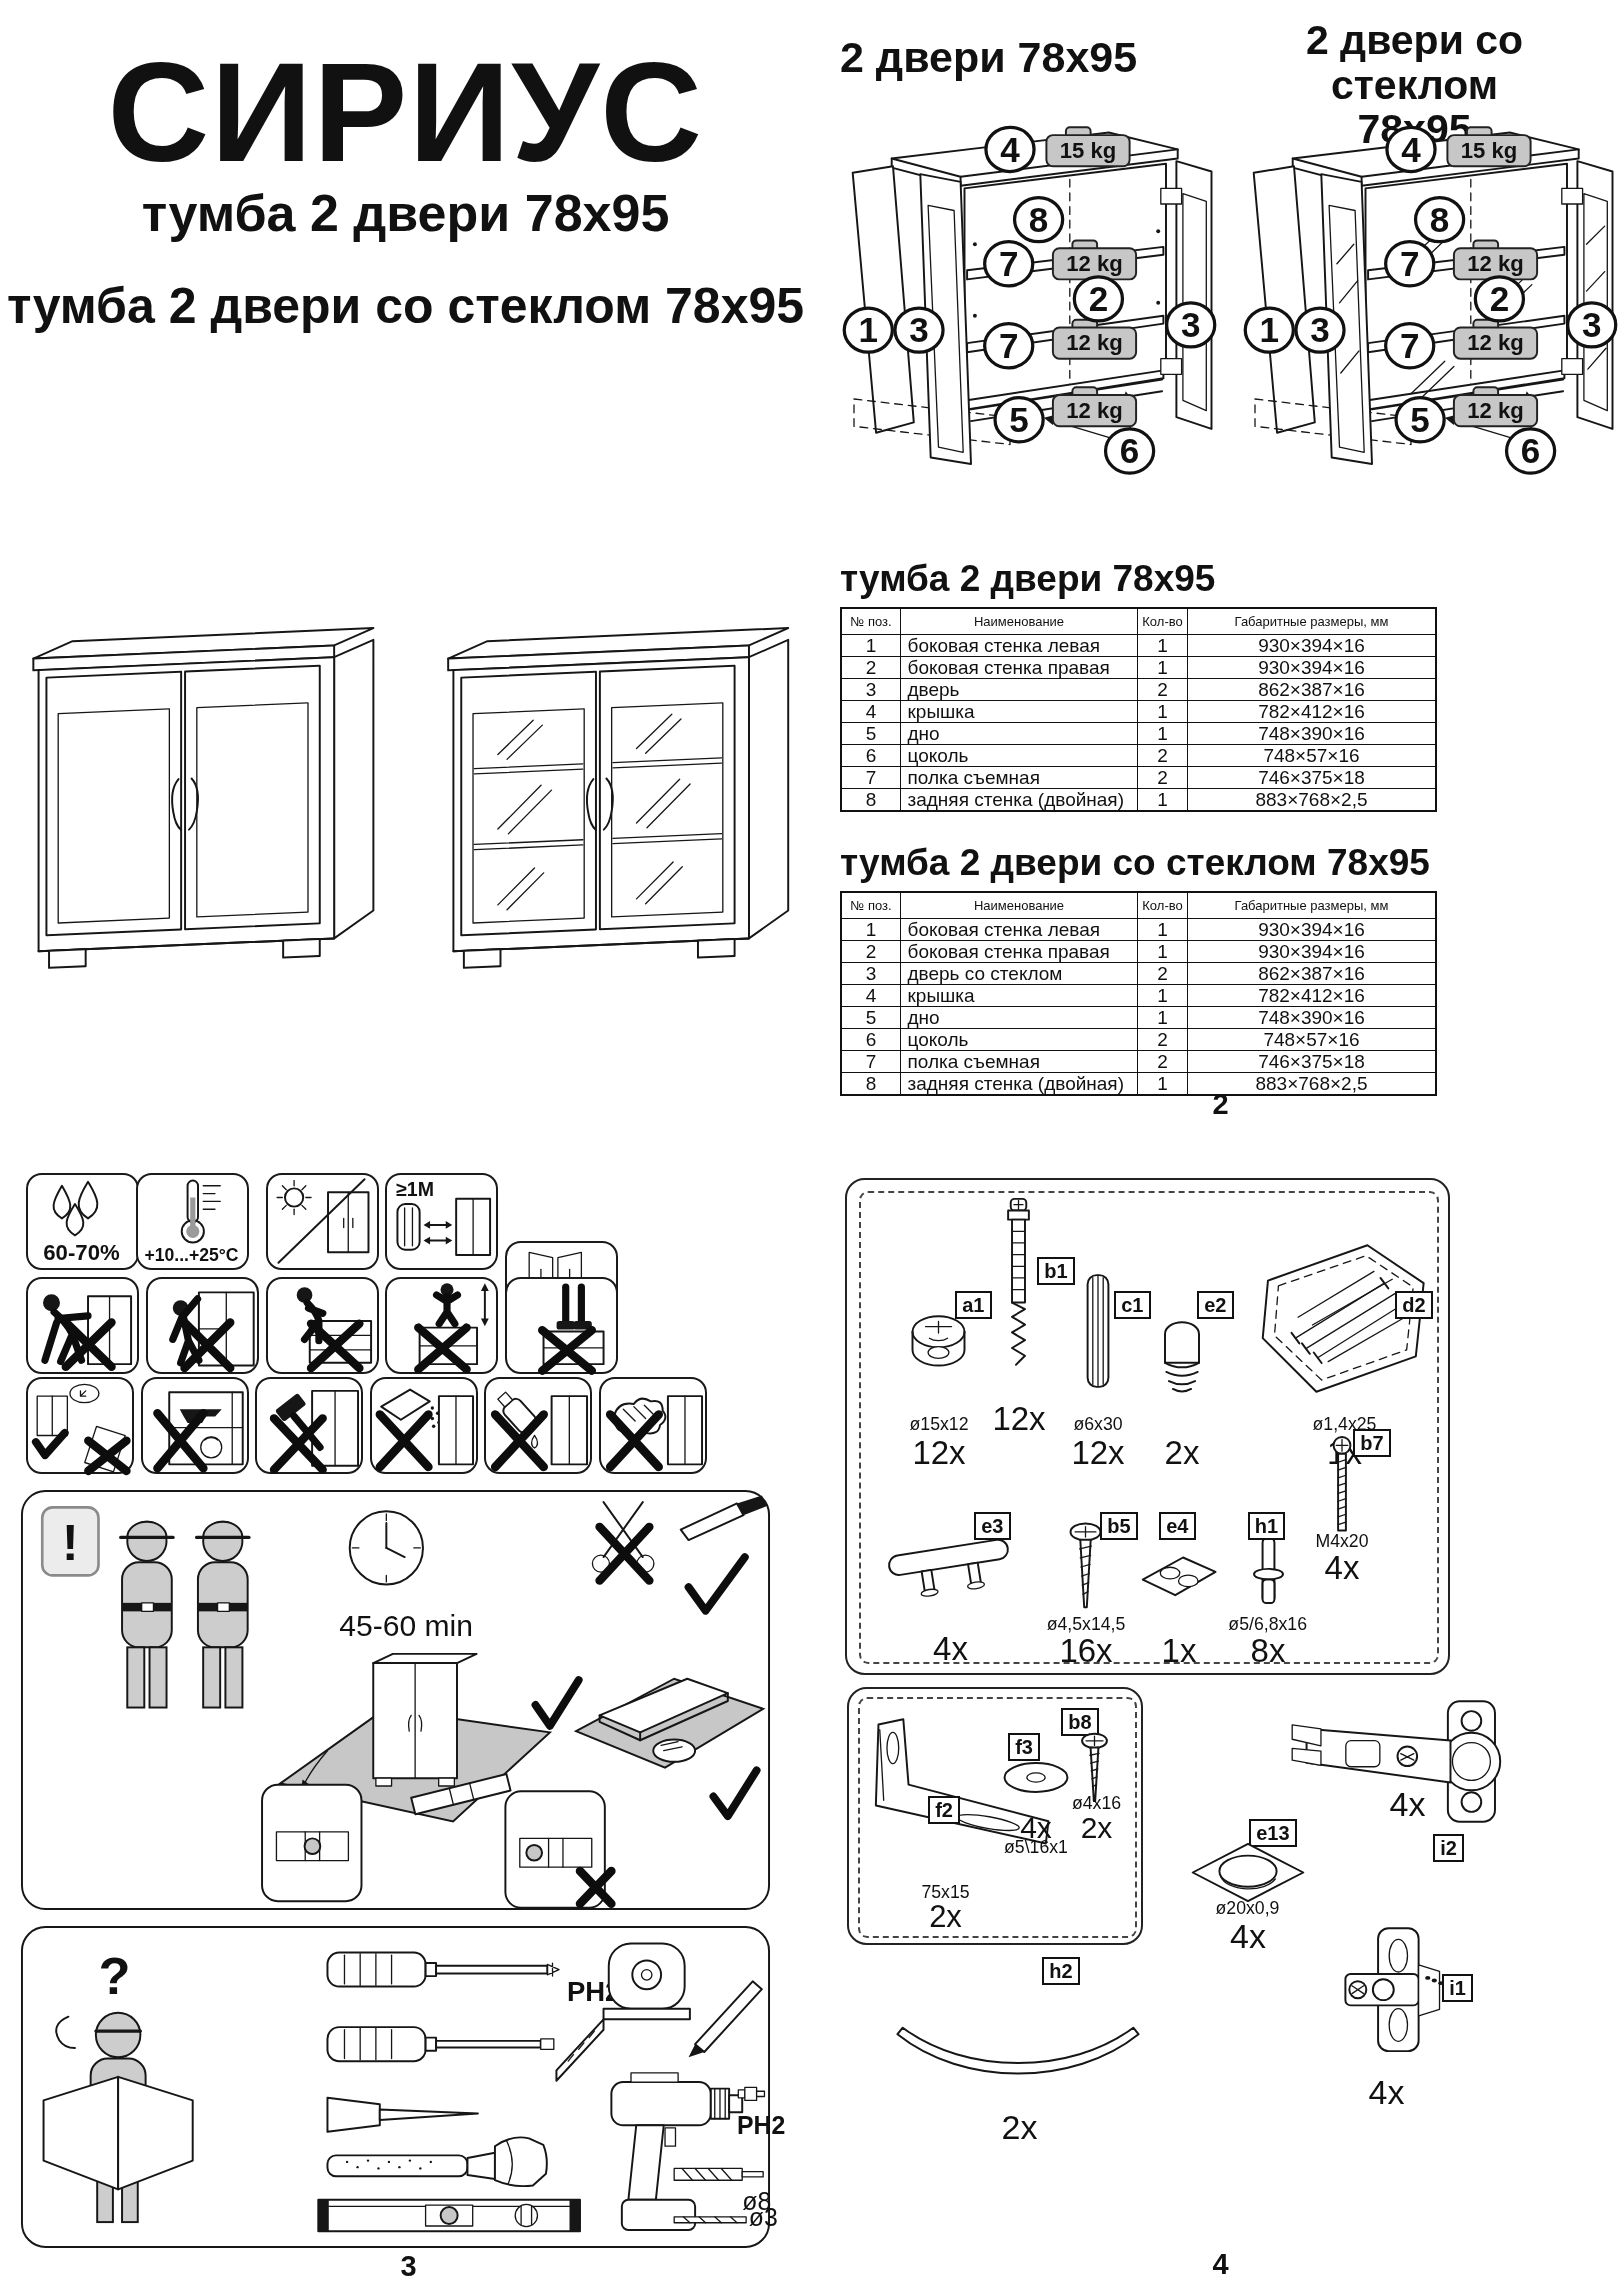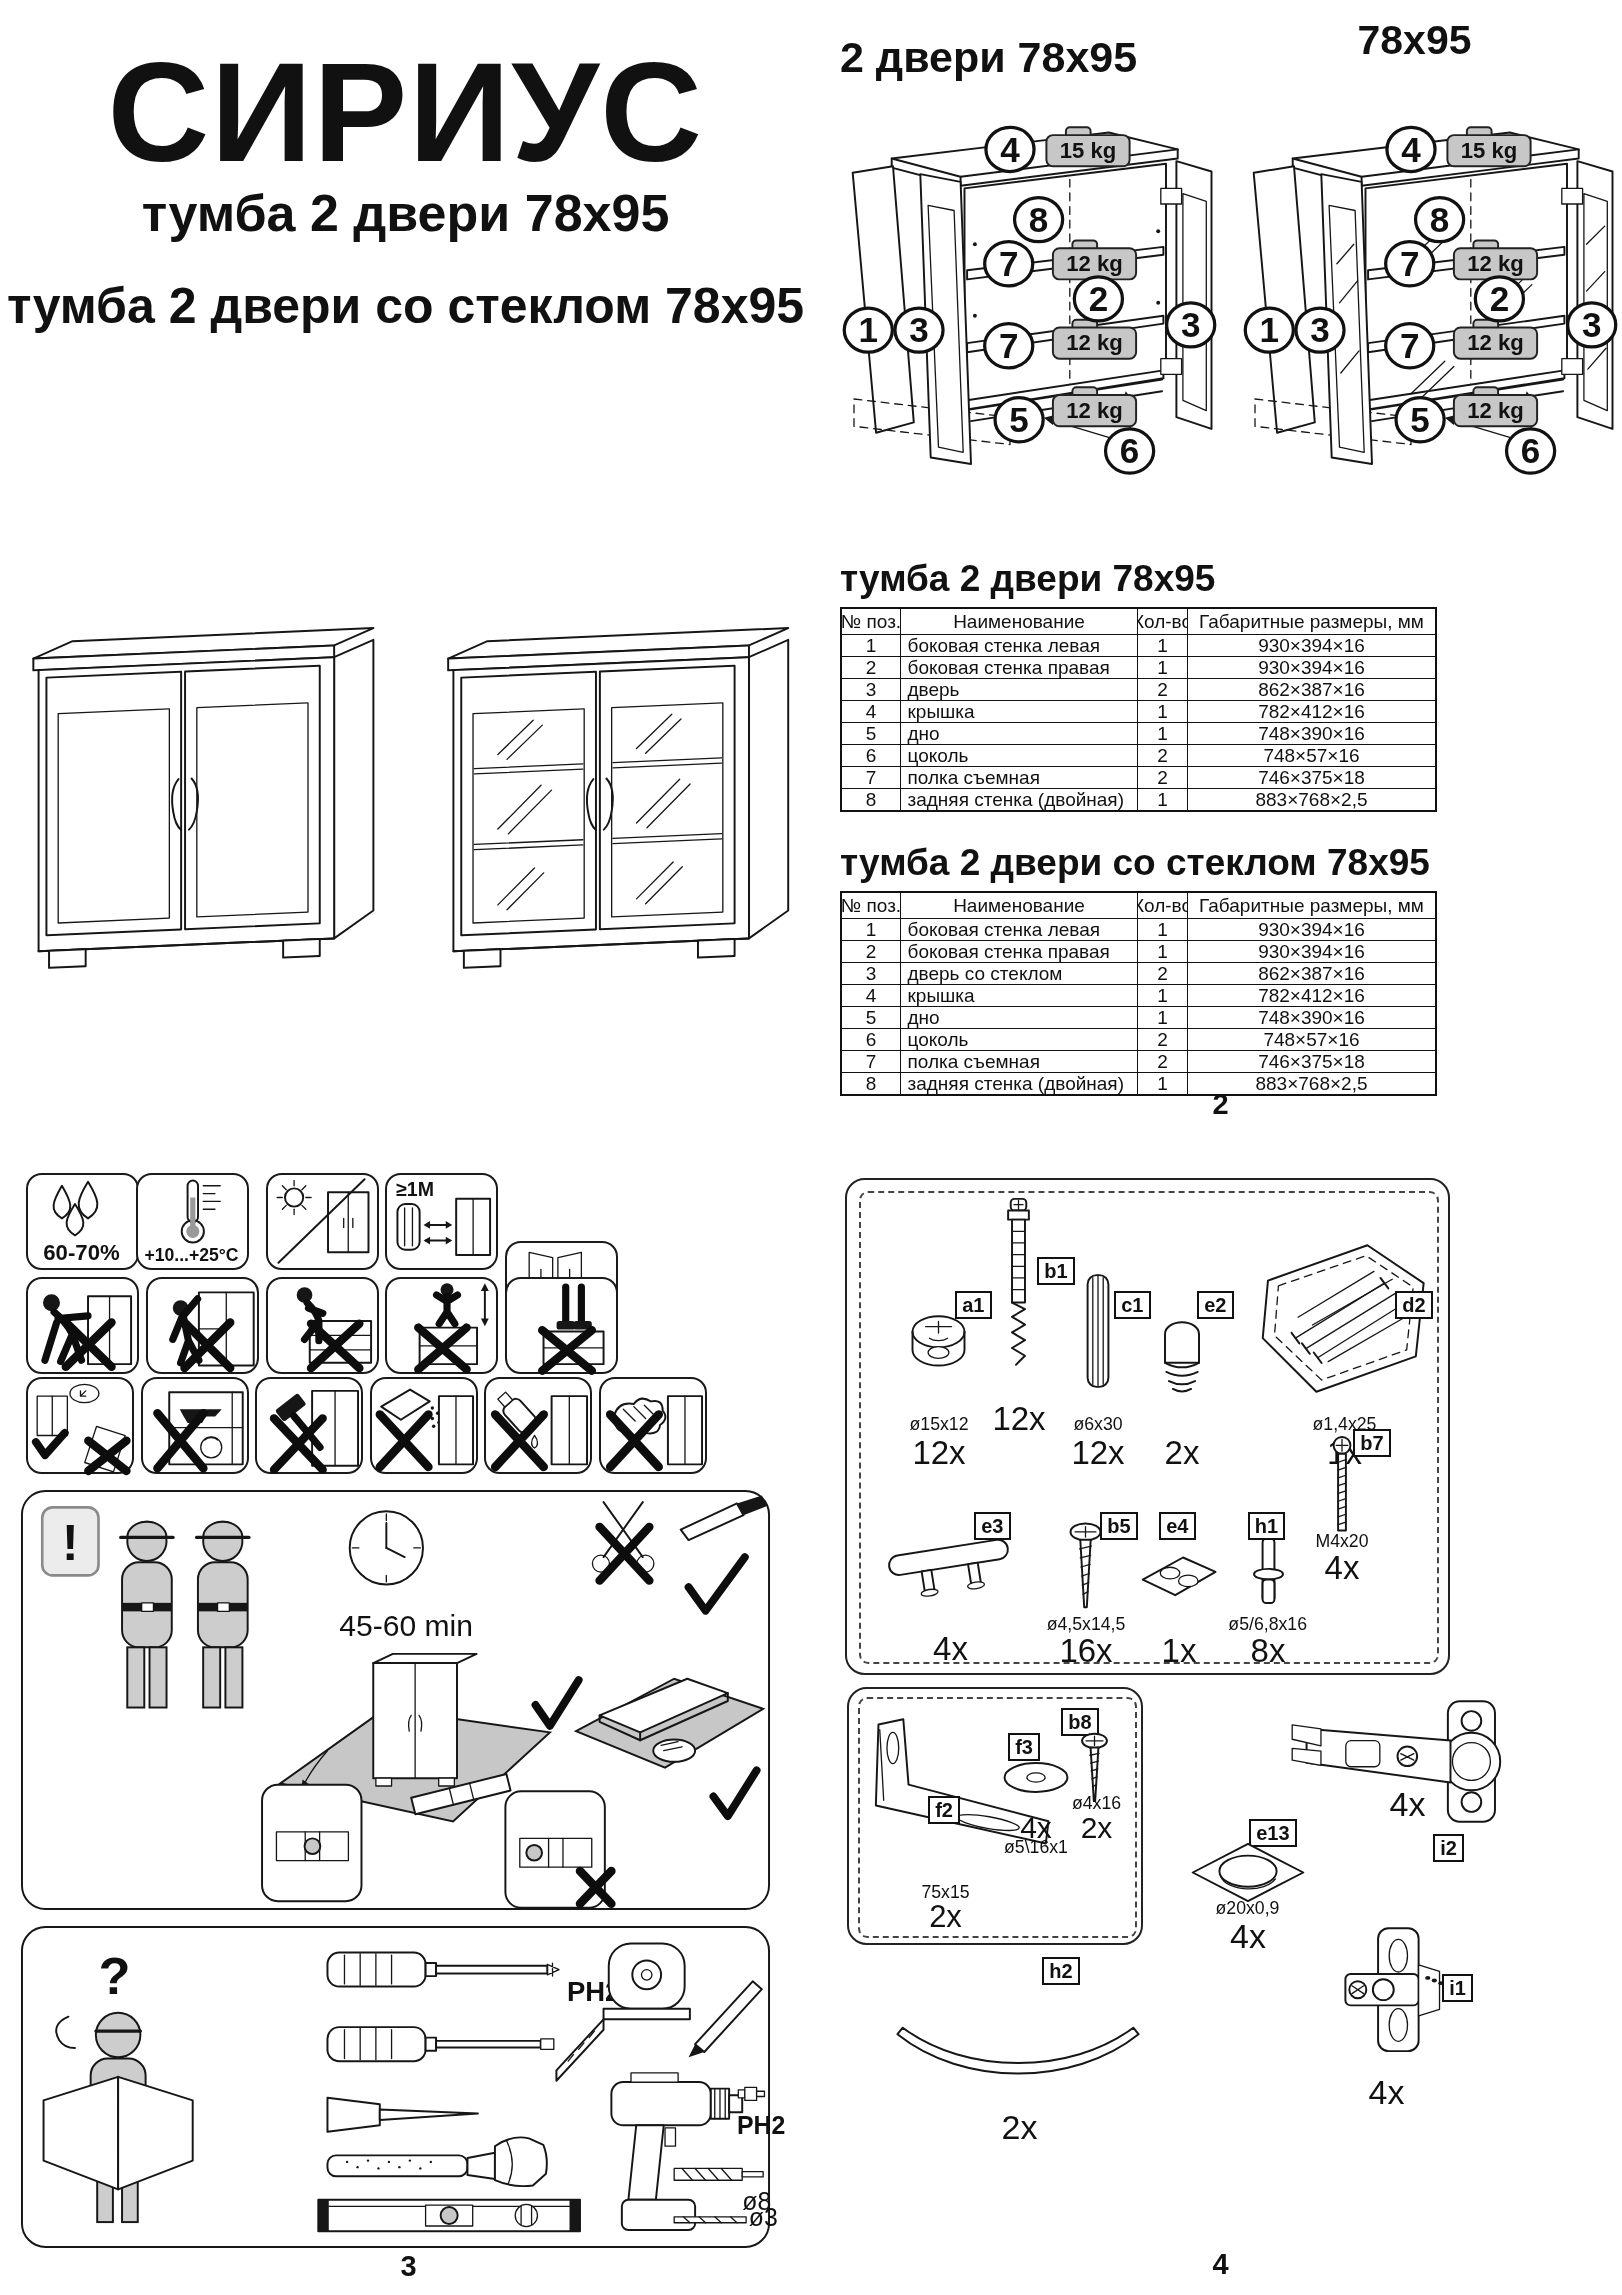--- a/index.html
+++ b/index.html
@@ -26,21 +26,21 @@
   .wtg rect{fill:#c7c7c7;stroke:#222;stroke-width:3}
   .wtg text{font:700 34px "Liberation Sans",sans-serif;text-anchor:middle;fill:#111}
   .svgtxt{font-family:"Liberation Sans",sans-serif;fill:#111}
   
   .tile{position:absolute;width:113px;height:97px;border:2.6px solid #1a1a1a;border-radius:15.7px;background:#fff;box-sizing:border-box}
   .tile3{width:108px}
   
   .tbl{display:grid;grid-template-columns:59px 237px 50px 247px;border:2px solid #111;background:#fff}
   .cell{border-right:1.3px solid #111;border-bottom:1.3px solid #111;font-size:19px;height:21px;
         display:flex;align-items:center;justify-content:center;white-space:nowrap;overflow:hidden}
-  .cell.hd{height:25px;font-size:19px}
+  .cell.hd{height:25px;font-size:13px}
   .cell.name{justify-content:flex-start;padding-left:6.5px}
   .cell:nth-child(4n){border-right:none}
   .tbl .cell:nth-last-child(-n+4){border-bottom:none}
   
   .panel{position:absolute;border:2.6px solid #222;border-radius:19.6px;background:#fff;box-sizing:border-box}
   .dashedin{position:absolute;border:2px dashed #444;border-radius:9.2px}
   .label-box{position:absolute;border:2px solid #111;background:#fff;font-size:20px;font-weight:bold;
              padding:0.7px 5.2px;line-height:1.15}
   .qty{position:absolute;font-size:33px;color:#111;text-align:center}
   .size{position:absolute;font-size:17.7px;color:#111;text-align:center;white-space:nowrap}
@@ -113,20 +113,21 @@
         <line class="ln" x1="28" y1="540" x2="480" y2="540"></line>
         <rect class="w" x="44" y="540" width="56" height="26"></rect>
         <rect class="w" x="402" y="540" width="56" height="26"></rect>
       </g>
     </svg>
   </section>
 
   <section>
     <div class="abs b" style="left:840px;top:33px;font-size:43px">2 двери 78х95</div>
     <div class="abs ctr b" style="left:1218px;top:18.3px;width:393px;font-size:41px;line-height:1.08">
+      <div>2 двери со стеклом</div>
       <div>78х95</div>
     </div>
 
     <svg class="abs" style="left:815px;top:92px" width="403" height="393" viewBox="0 0 620 600">
       <polygon class="w" points="118,100 452,60 558,86 224,128"></polygon>
       <polyline class="ln" points="118,100 118,114 224,142 558,100 558,86"></polyline>
       <line class="ln" x1="224" y1="128" x2="224" y2="142"></line>
       <polygon class="w" points="58,122 120,112 152,506 94,522"></polygon>
       <polygon class="w" points="230,146 540,108 540,428 230,476"></polygon>
       <line class="ln dash thin" x1="392" y1="132" x2="392" y2="452"></line>

